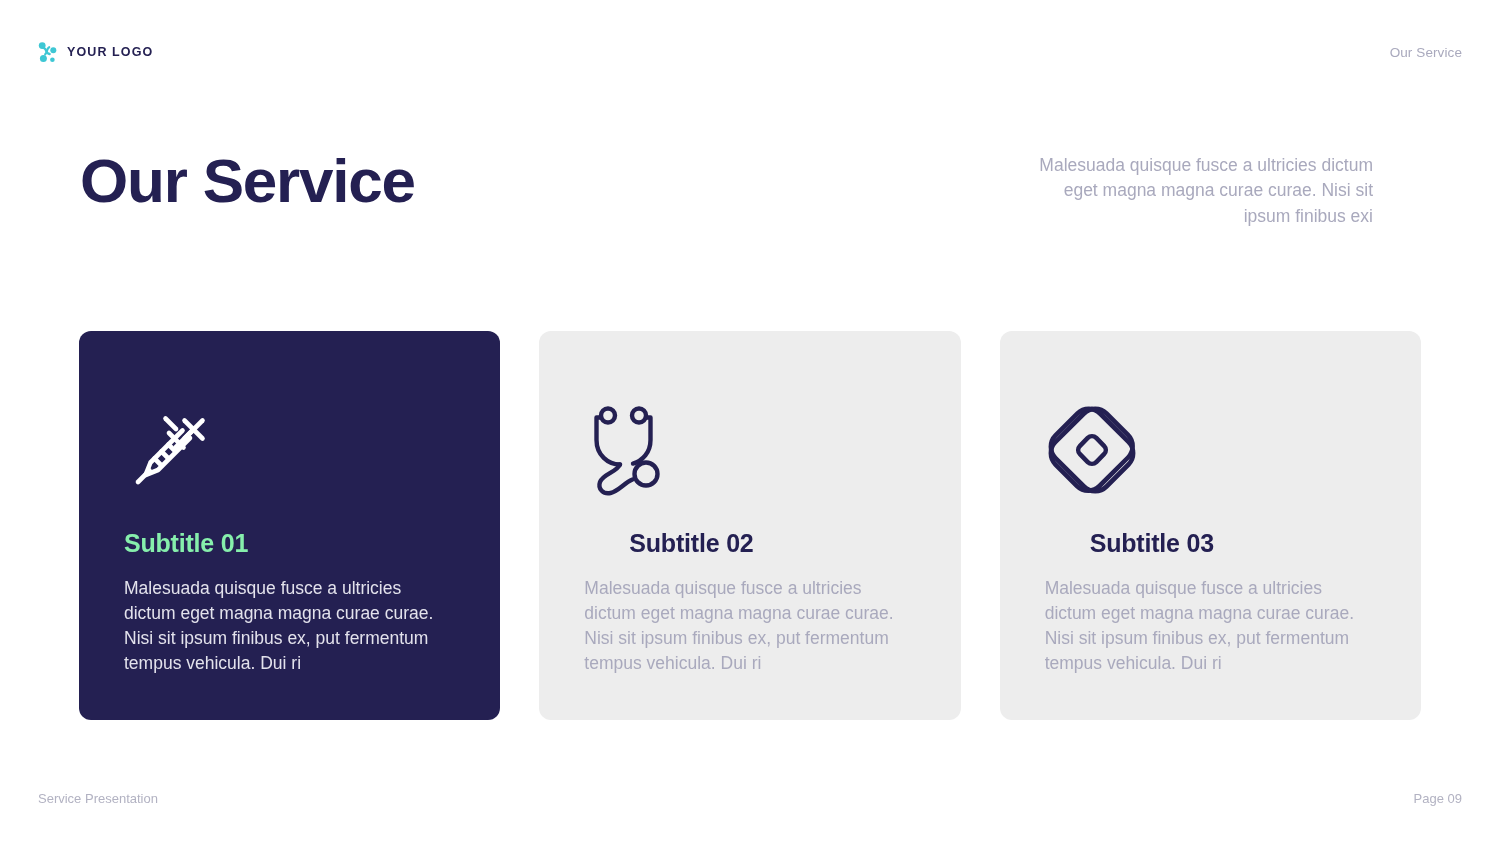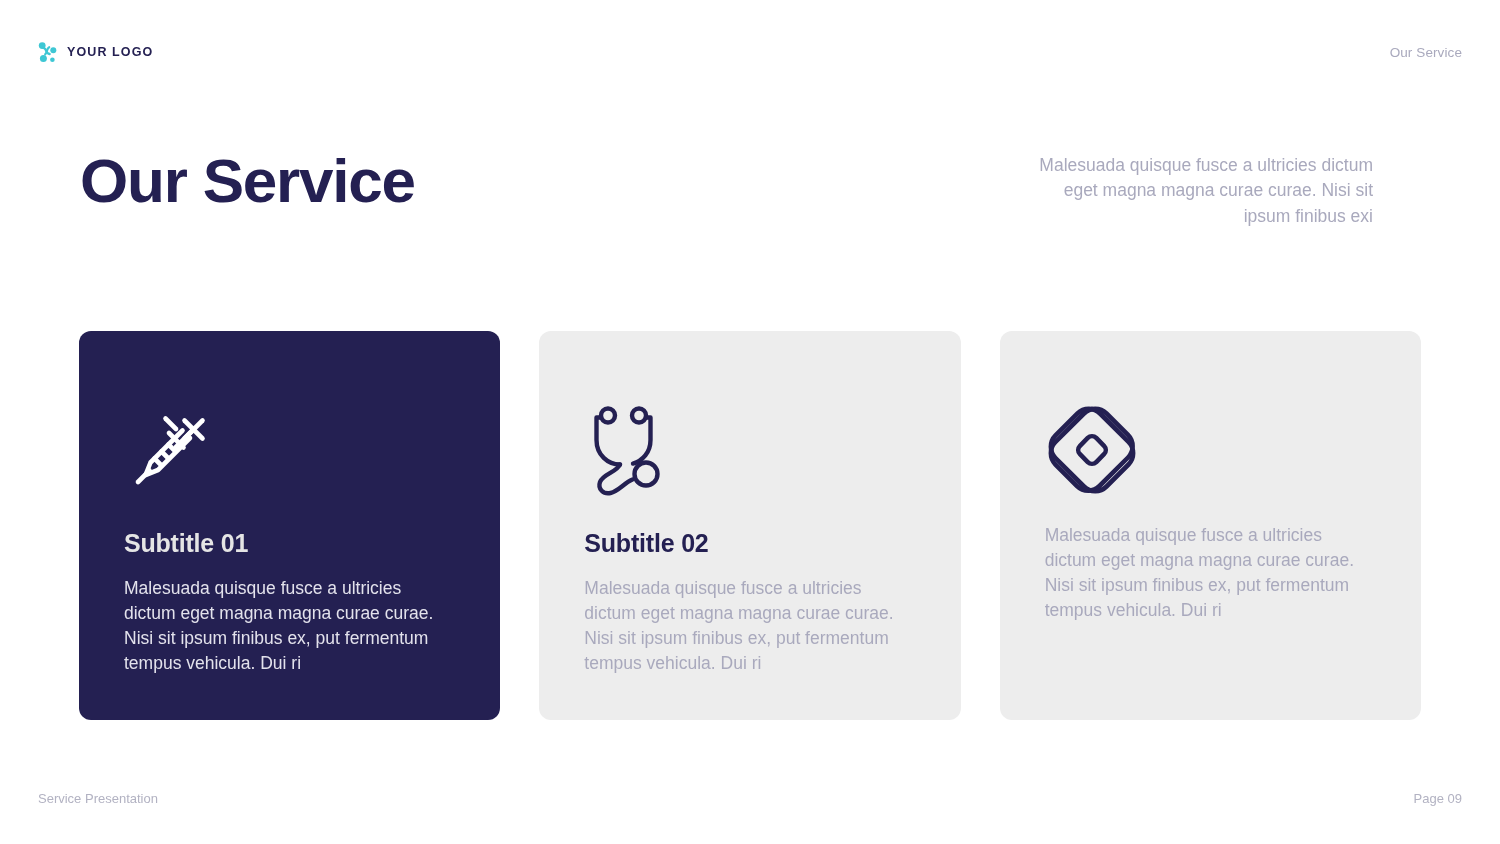--- a/index.html
+++ b/index.html
@@ -101,22 +101,22 @@
     align-items:center;
   }
   .card-icon svg { display:block; }
 
   .card-title {
     margin-top:24px;
     font-size:25px;
     font-weight:bold;
     letter-spacing:-0.2px;
   }
-  .card.dark  .card-title { color:#e5e5e5; }
-  .card.light .card-title { color:#242052; }
+  .card.dark  .card-title { color:#86efac; }
+  .card.light .card-title { color:#242052;margin-left:45px; }
 
   .card-body {
     margin-top:18px;
     font-size:17.5px;
     line-height:1.43;
   }
   .card.dark  .card-body { color:#e3e2ec; }
   .card.light .card-body { color:#a9a9bd; }
 
   
@@ -196,20 +196,21 @@
     </div>
 
     <div class="card light">
       <div class="card-icon">
         <svg width="94" height="94" viewBox="0 0 94 94" fill="none" stroke="#242052" stroke-width="4.6" stroke-linecap="round" stroke-linejoin="round">
           <path d="M61.5 10.5 L83 32 A16 16 0 0 1 83 54.5 L54.5 83 A16 16 0 0 1 32 83 L10.5 61.5 A16 16 0 0 1 10.5 39 L39 10.5 A16 16 0 0 1 61.5 10.5 Z"></path>
           <path d="M32.5 10.5 L10.5 32.5 A16 16 0 0 0 10.5 55 L39 83.5 A16 16 0 0 0 61.5 83.5 L83.5 61.5 A16 16 0 0 0 83.5 39 L55 10.5 A16 16 0 0 0 32.5 10.5 Z"></path>
           <rect x="35.5" y="35.5" width="23" height="23" rx="6" transform="rotate(45 47 47)"></rect>
         </svg>
       </div>
+      <div class="card-title">Subtitle 03</div>
       <div class="card-body">Malesuada quisque fusce a ultricies dictum eget magna magna curae curae. Nisi sit ipsum finibus ex, put fermentum tempus vehicula. Dui ri</div>
     </div>
 
   </div>
 
   <div class="footer">
     <span class="footer-left">Service Presentation</span>
     <span class="footer-right">Page 09</span>
   </div>
 

